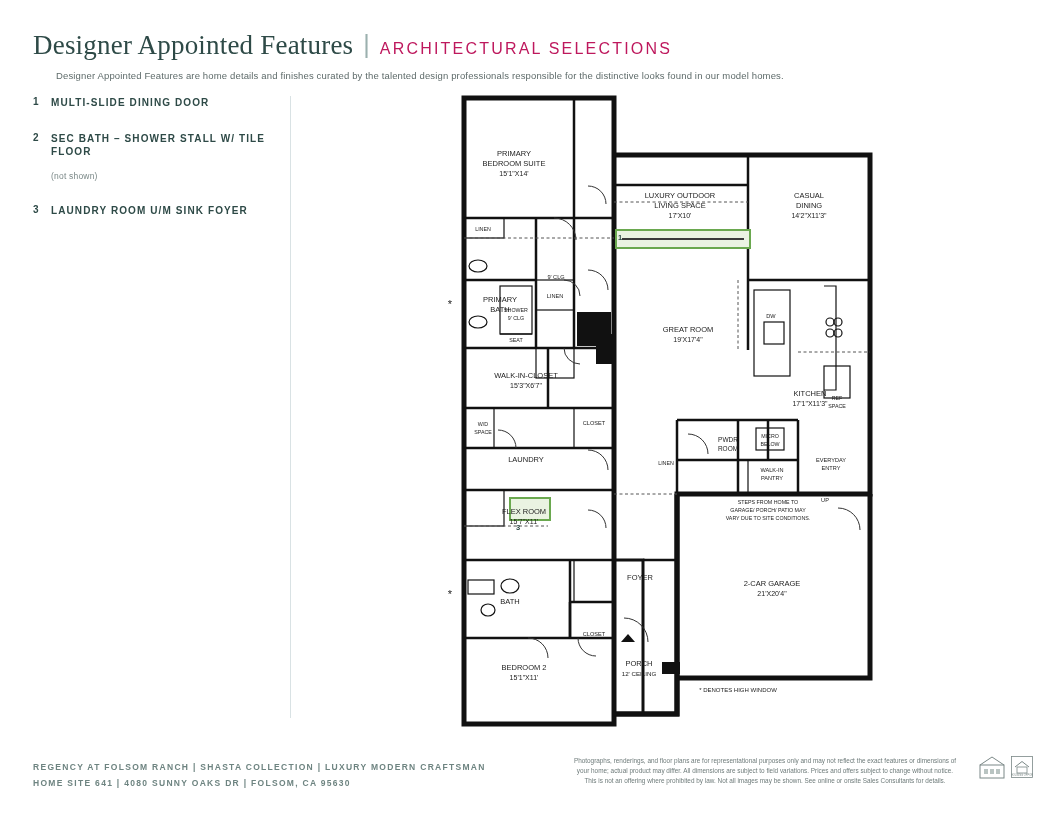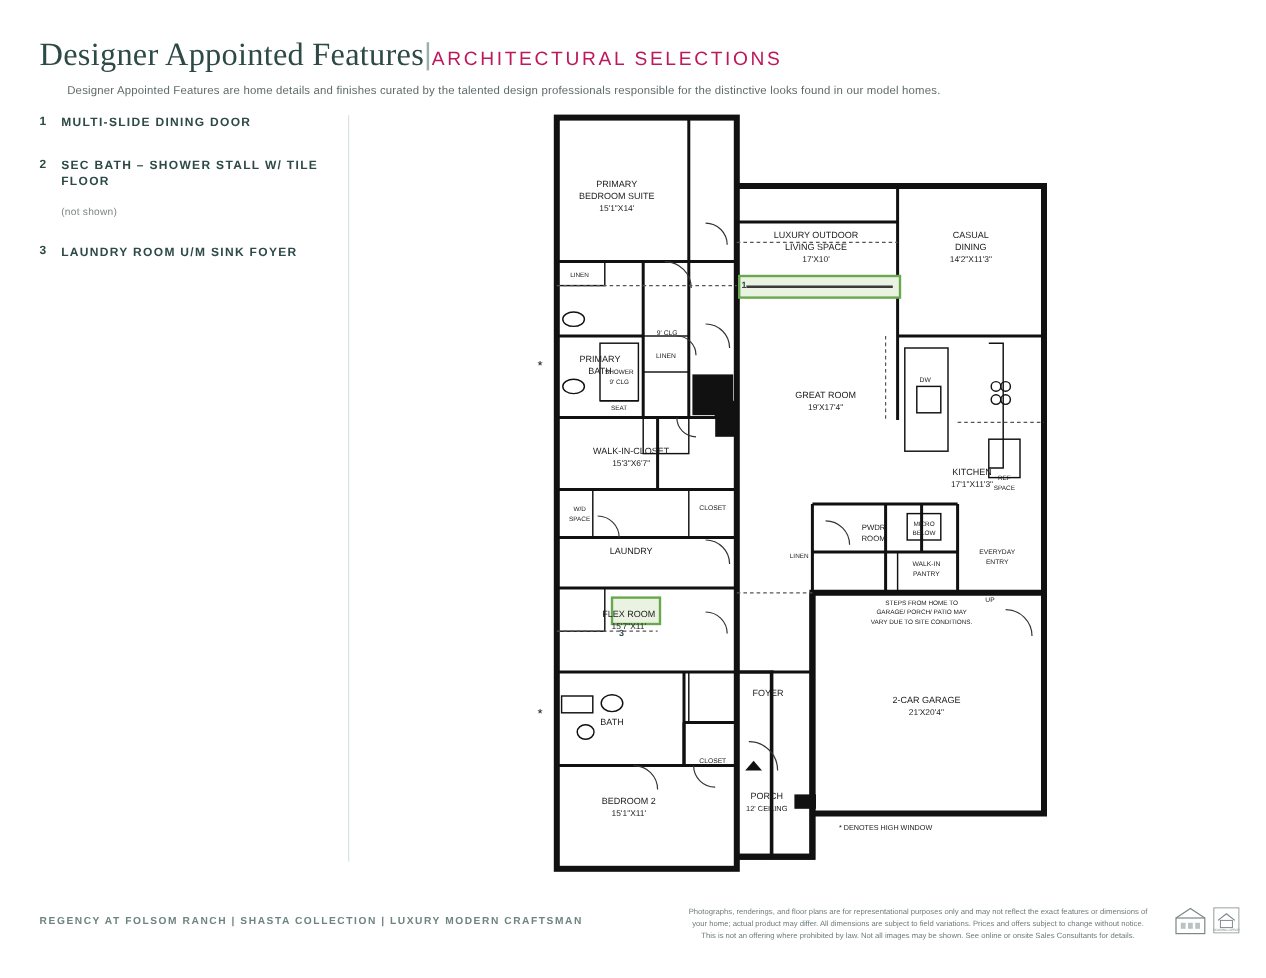--- a/index.html
+++ b/index.html
@@ -8,21 +8,21 @@
     width:1055px; height:815px;
     background:#ffffff;
     font-family:"Liberation Sans", sans-serif;
     color:#222;
     position:relative;
     overflow:hidden;
   }
 
   
   #header { position:absolute; left:33px; top:30px; width:990px; }
-  #title-row { display:flex; align-items:baseline; }
+  #title-row { display:flex; align-items:baseline; gap:10px; }
   .title-main {
     font-family:"Liberation Serif", serif;
     font-size:27px;
     color:#2e4a47;
     letter-spacing:0.2px;
   }
   .title-div {
     font-size:25px; color:#9bb0ae; font-weight:300;
     position:relative; top:-1px;
   }
@@ -312,20 +312,21 @@
     <text x="12" y="508" font-size="11">*</text>
 
     <text x="182" y="150" font-size="7.5" font-weight="bold" fill="#2e4a47">1</text>
     <text x="80" y="440" font-size="7.5" font-weight="bold" fill="#2e4a47">3</text>
   </g>
 </svg>
 </div>
 
 <div id="footer-left">
   <div>REGENCY AT FOLSOM RANCH  |  SHASTA COLLECTION  |  LUXURY MODERN CRAFTSMAN</div>
+  <div>HOME SITE 641  |  4080 SUNNY OAKS DR  |  FOLSOM, CA 95630</div>
 </div>
 
 <div id="footer-right">
   <div>Photographs, renderings, and floor plans are for representational purposes only and may not reflect the exact features or dimensions of</div>
   <div>your home; actual product may differ. All dimensions are subject to field variations. Prices and offers subject to change without notice.</div>
   <div>This is not an offering where prohibited by law. Not all images may be shown. See online or onsite Sales Consultants for details.</div>
 </div>
 
 <div id="footer-logos">
   <span class="logo-box">

